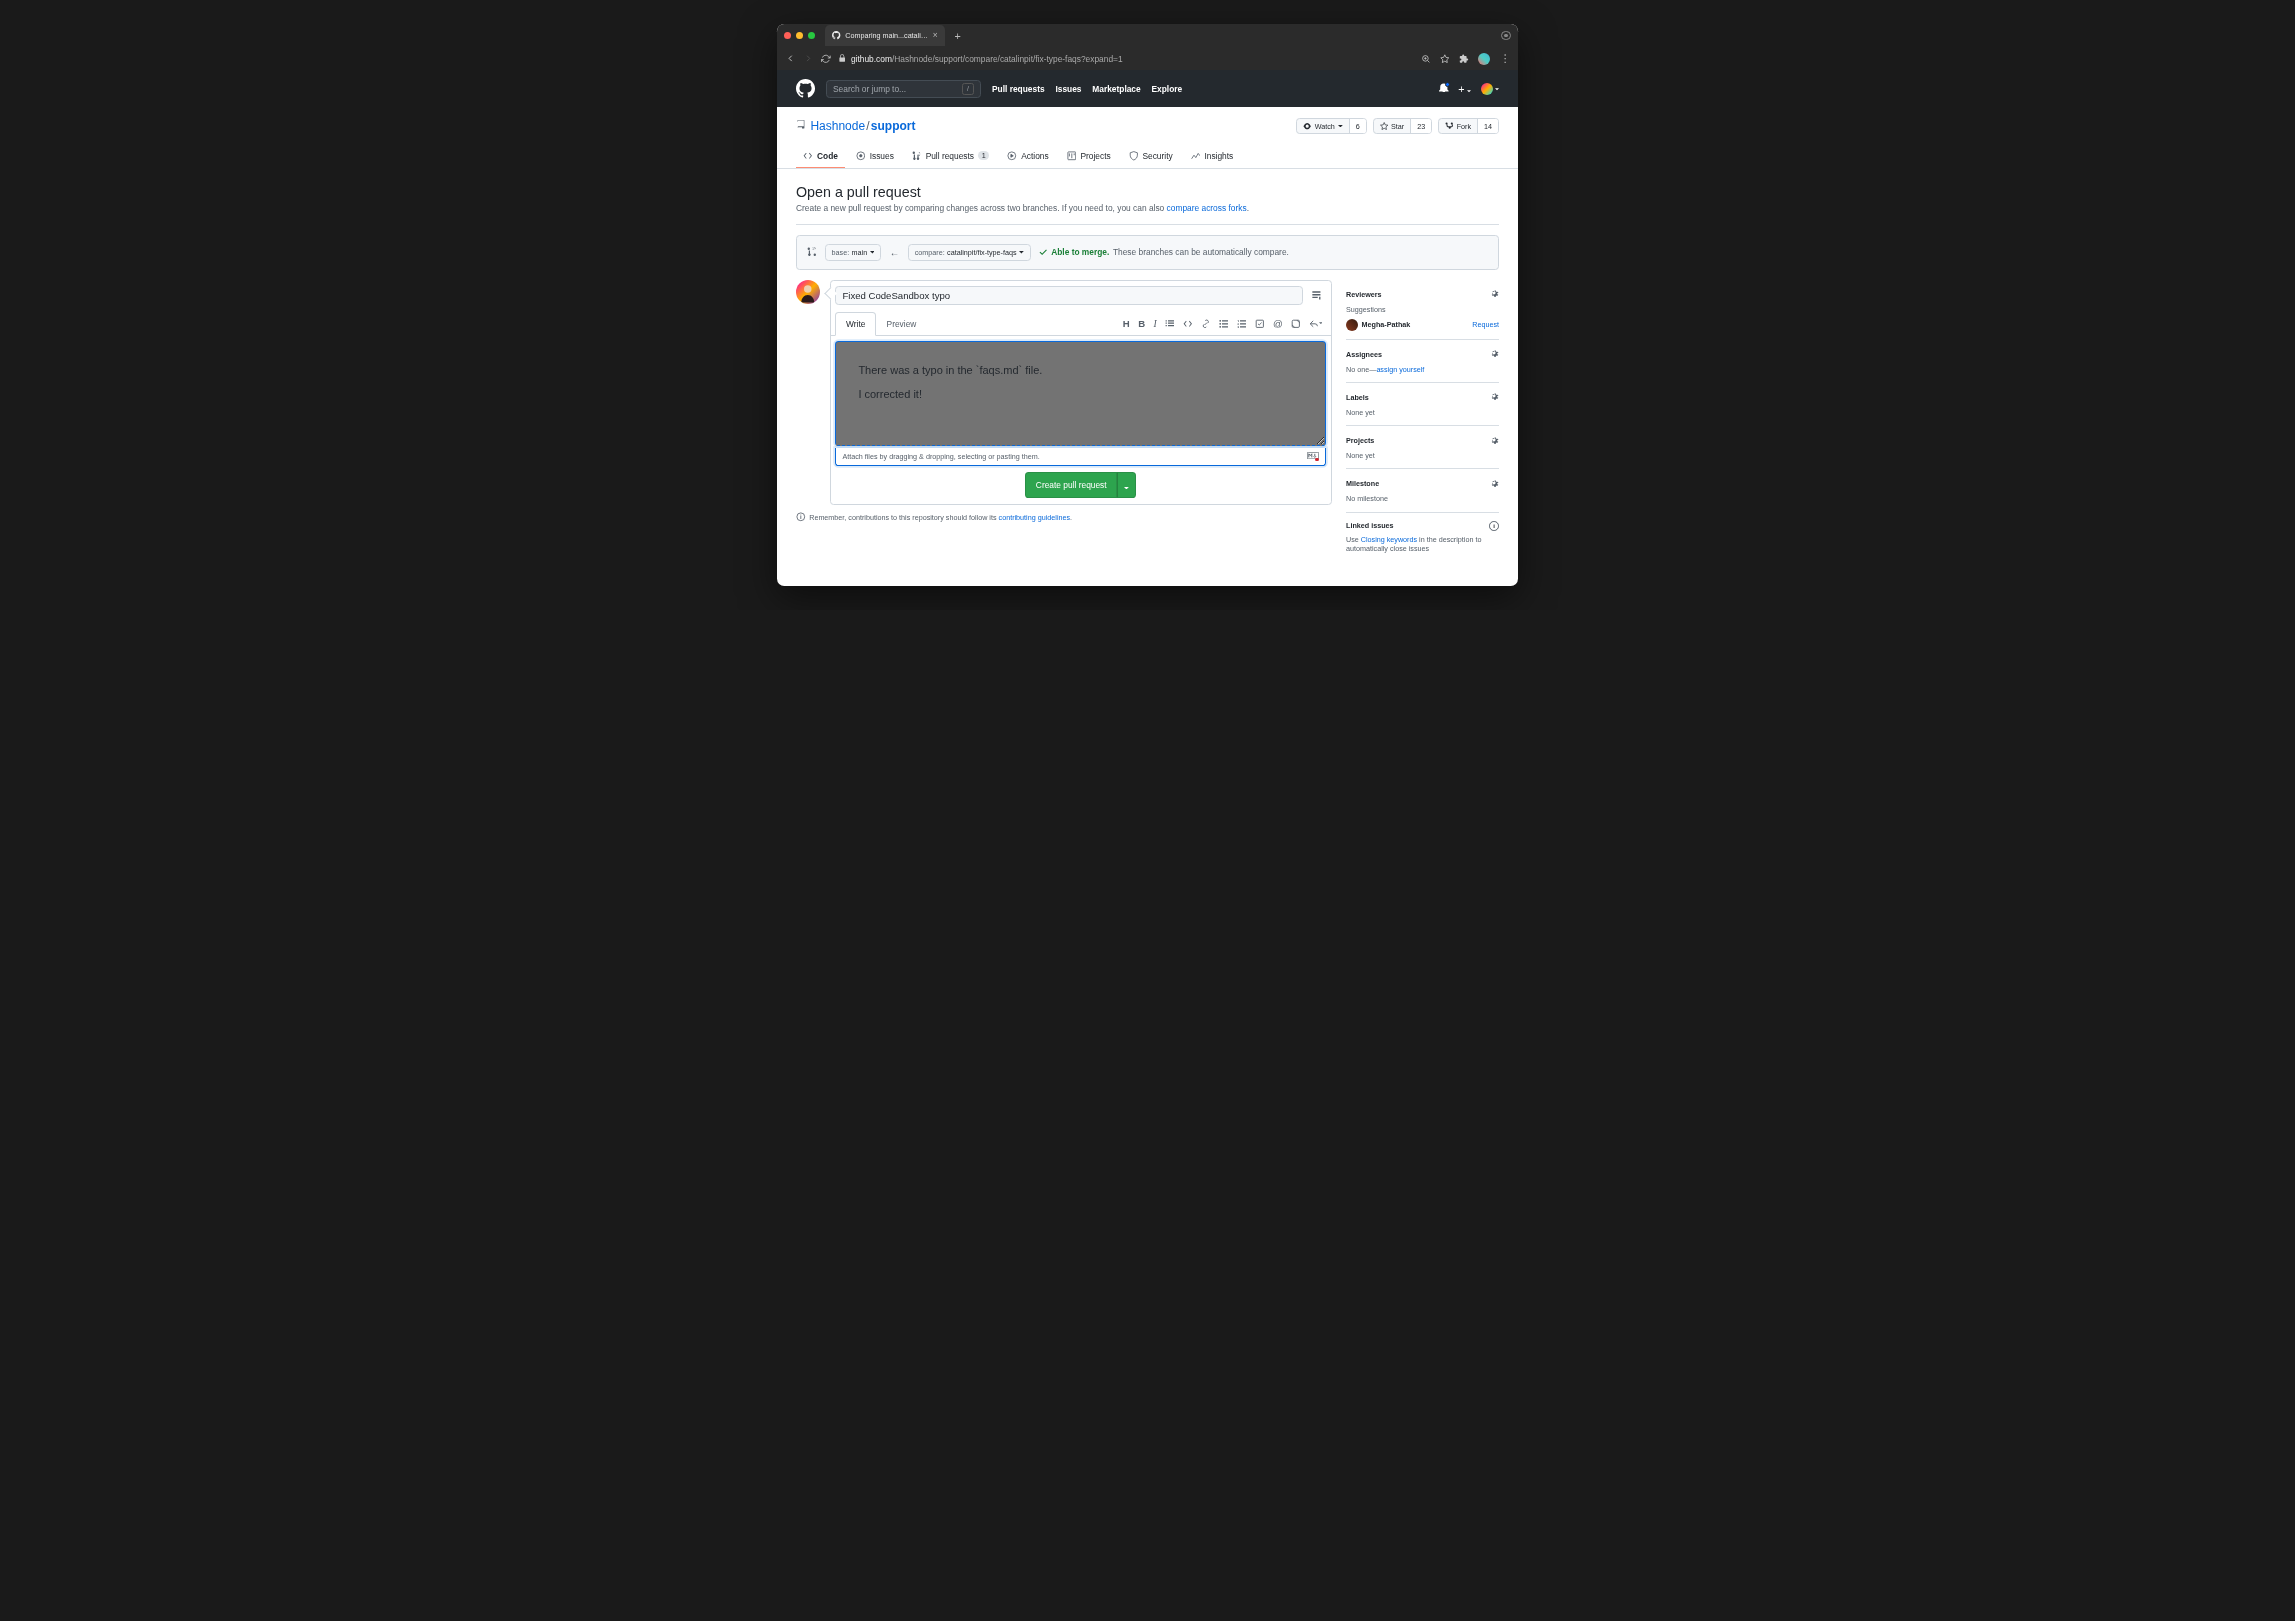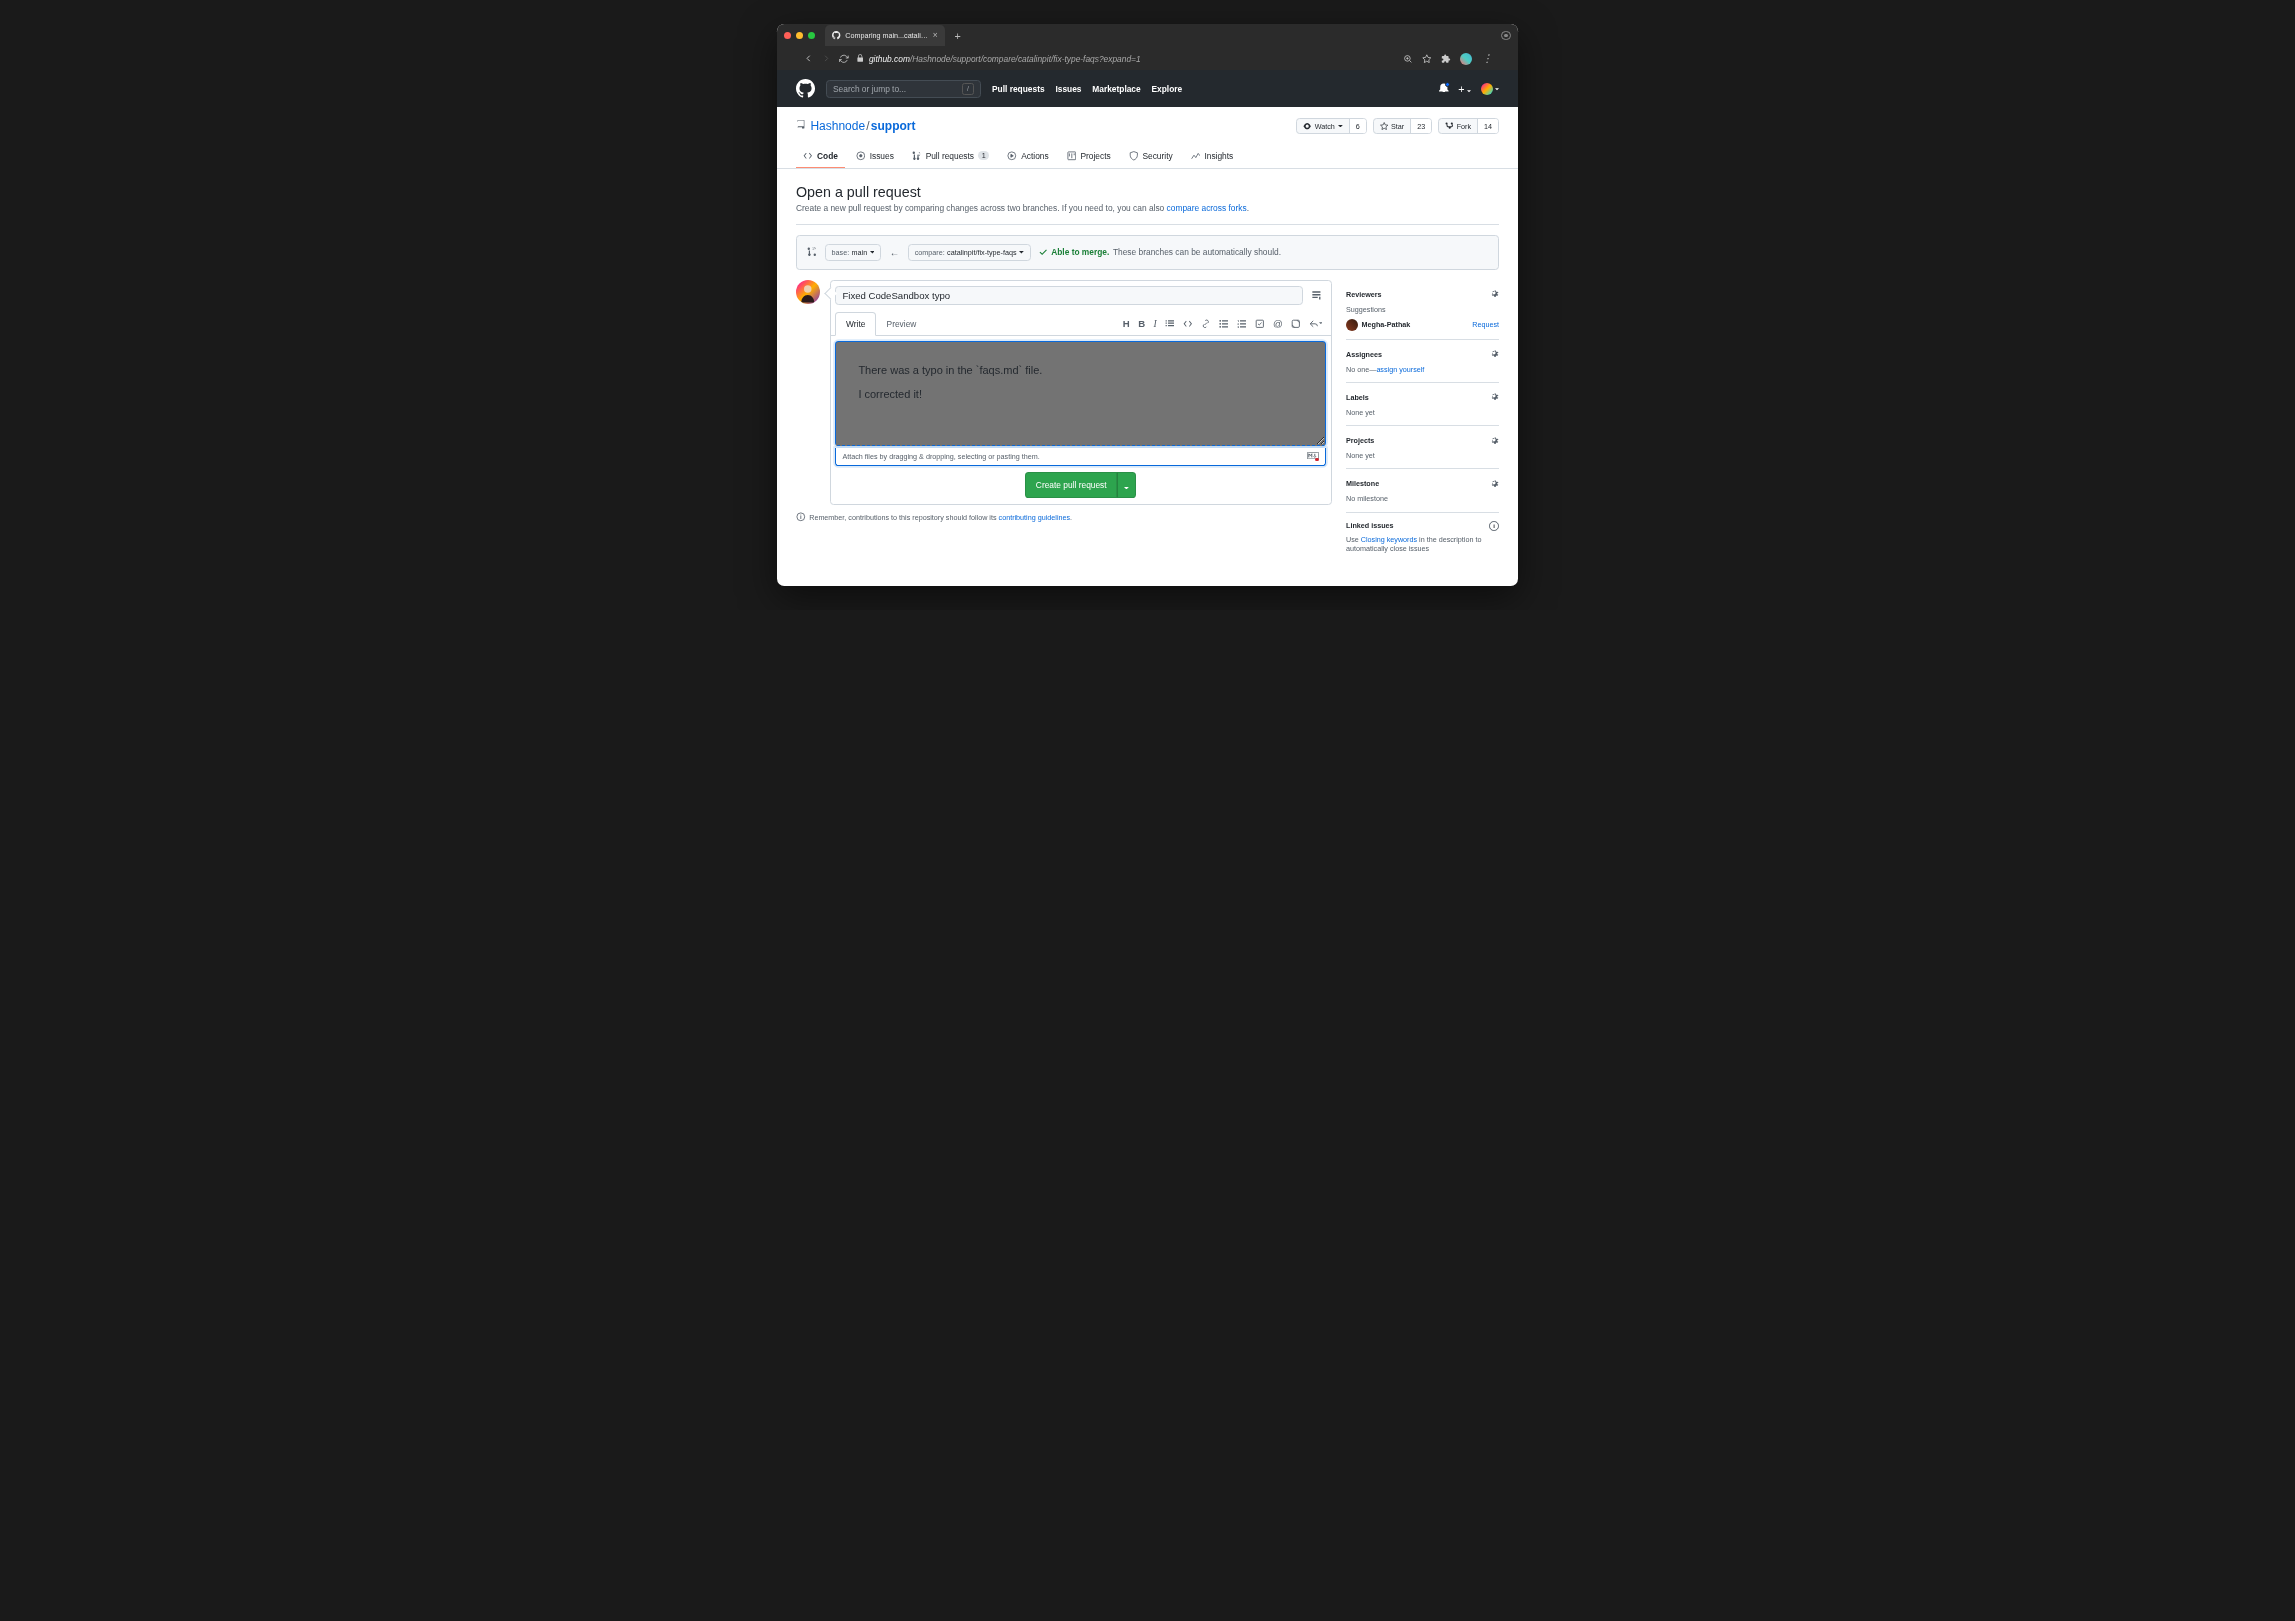--- a/index.html
+++ b/index.html
@@ -41,21 +41,21 @@
   .tab svg { flex-shrink:0; }
   .tab-title { white-space: nowrap; overflow: hidden; text-overflow: ellipsis; flex:1;}
   .tab-close { color:#bbb; font-size:8.4px; }
   .new-tab { color:#bbb; font-size:10.8px; padding:0 4.8px; }
   .guest-dot {
     margin-left:auto; width:9.6px; height:9.6px; border-radius:50%;
     border:1.2px solid #888; display:flex; align-items:center; justify-content:center;
   }
   .addr-bar {
     display:flex; align-items:center; gap:7.2px;
-    height:23px; padding:0 26px; font-size:8.4px;font-style:italic;
+    height:23px; padding:0 8px; font-size:8.4px;
   }
   .nav-icon { color:#9a9a9a; display:flex; }
   .nav-icon.disabled { opacity:0.4; }
   .url-box {
     flex:1; display:flex; align-items:center; gap:4.8px;
     color:#aaa; font-size:8.4px;
   }
   .url-host { color:#eee; }
   .addr-right { display:flex; align-items:center; gap:9.6px; margin-left:7.2px; }
   .avatar-circle {
@@ -443,21 +443,21 @@
           <span>catalinpit/fix-type-faqs</span> 
           <svg width="4.8" height="2.4" viewBox="0 0 8 4">
             <path d="M0 0l4 4 4-4z" fill="currentColor"></path>
           </svg>
       </button>
       <div class="merge-status">
         <svg width="8.4" height="8.4" viewBox="0 0 16 16" fill="currentColor">
             <path d="M13.5 3L6 10.5 2.5 7 1 8.5 6 13.5 15 4.5z"></path>
           </svg>
         <span class="ok">Able to merge.</span>
-        <span>These branches can be automatically should.</span>
+        <span>These branches can be automatically compare.</span>
       </div>
     </div>
 
     <div class="twocol">
       <div style="flex:1;">
         <div class="composer-row">
           <div class="user-avatar">
             <svg viewBox="0 0 40 40">
                 <circle cx="20" cy="15" r="7" fill="#f0d0b0"></circle>
                 <path d="M8 40c0-8 5-14 12-14s12 6 12 14z" fill="#2a1a1a"></path>

